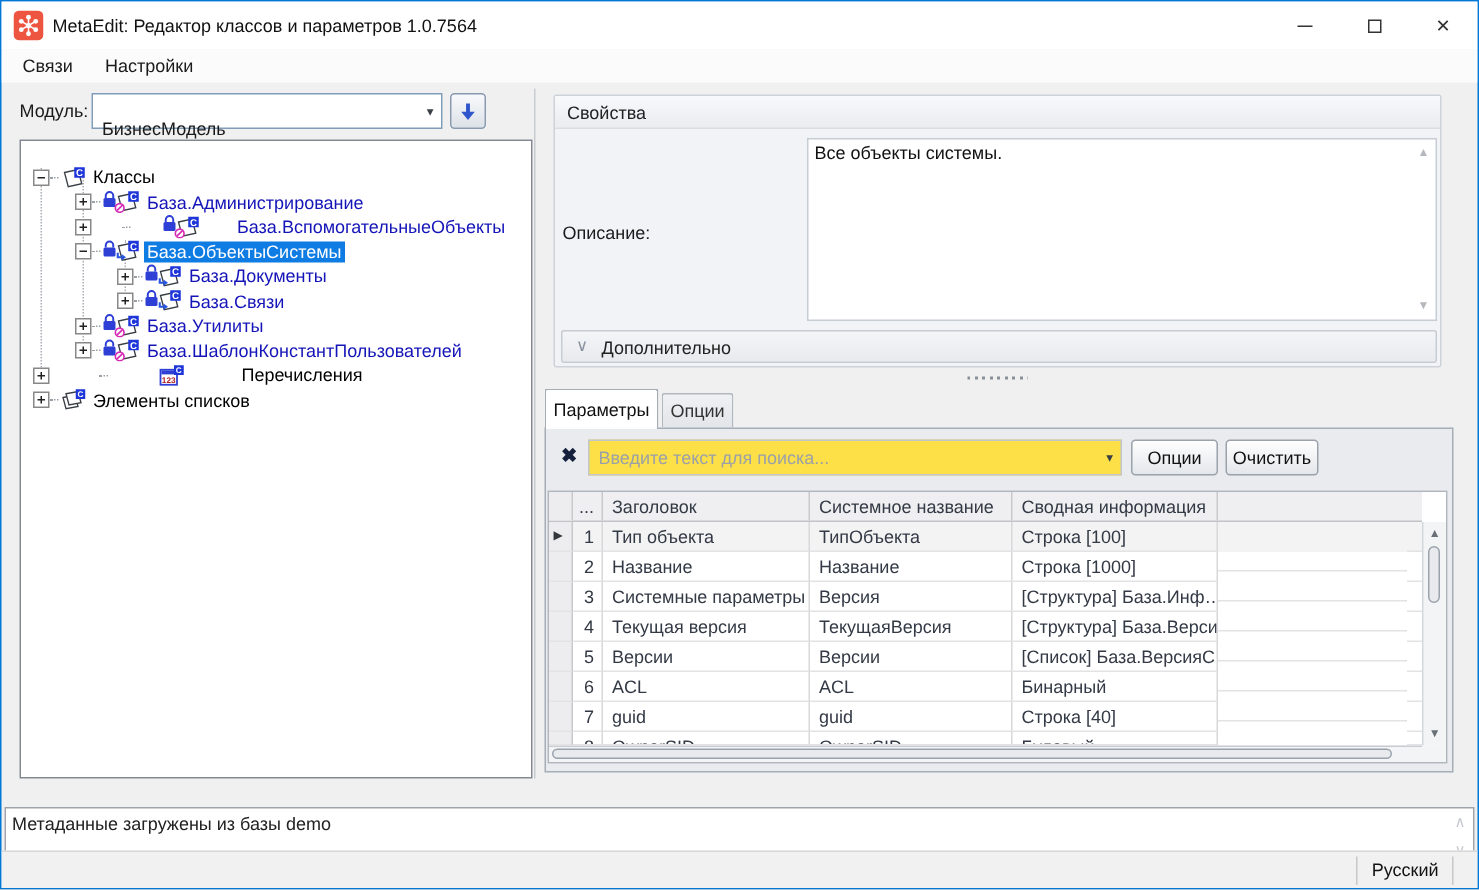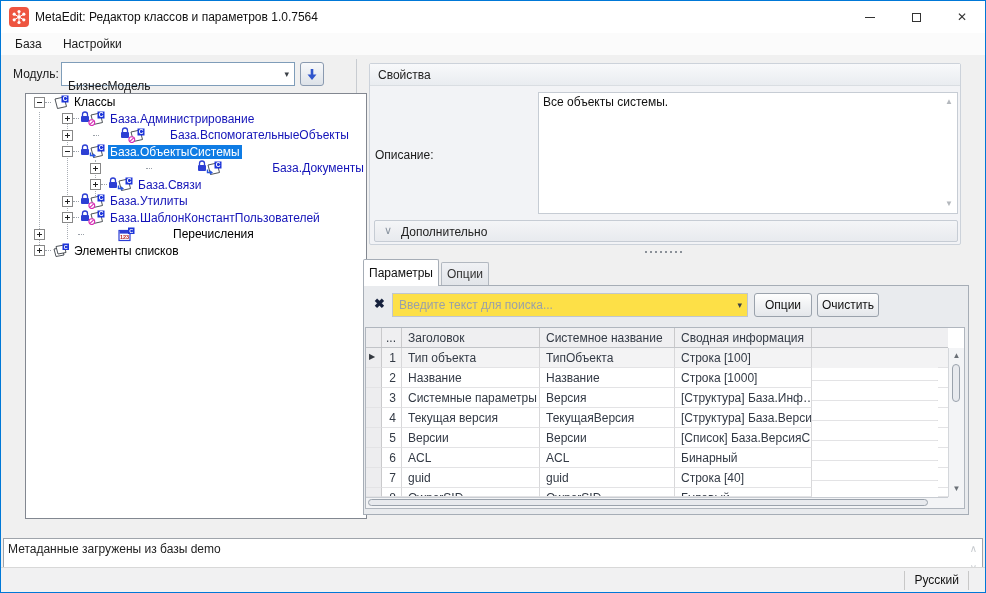--- a/index.html
+++ b/index.html
@@ -23,22 +23,22 @@
   .menu-item{display:inline-block;padding:4px 9px 3px 9px;color:#1a1a1a;}
   .menu-item:first-child{margin-left:5px;}
   
   .module-label{position:absolute;left:12px;top:66px;}
   .module-combo{position:absolute;left:60px;top:61px;width:234px;height:24px;background:#fff;border:1px solid #7f9db9;}
   .module-combo .val{position:absolute;left:6px;top:16px;white-space:nowrap;text-align:center;}
   .combo-arrow{position:absolute;right:5px;top:7px;font-size:9px;color:#3a3f46;line-height:1;}
   .module-btn{position:absolute;left:299px;top:61px;width:24px;height:24px;border:1px solid #8a9ab0;border-radius:3px;
     background:linear-gradient(#f8f9fb,#dde2e8);display:flex;align-items:center;justify-content:center;}
   .left-sep{position:absolute;left:355px;top:58px;width:1px;height:460px;background:#c8ccd1;}
-  .tree-box{position:absolute;left:24px;top:92px;width:342px;height:426px;background:#fff;border:1px solid #828790;
-    padding-top:0;overflow:hidden;}
+  .tree-box{position:absolute;left:12px;top:92px;width:342px;height:426px;background:#fff;border:1px solid #828790;
+    padding-top:16px;overflow:hidden;}
   .guide{position:absolute;border-left:1px dotted #a9aeb5;width:0;}
   #g1{left:13px;top:18px;height:143px;}
   #g2{left:41px;top:20px;height:125px;}
   #g3{left:69px;top:66px;height:46px;}
   .trow{display:flex;align-items:center;height:16.5px;position:relative;white-space:nowrap;}
   .exp{width:11px;height:11px;border:1px solid #888;background:#fff;position:relative;flex:none;}
   .exp::before{content:"";position:absolute;left:2px;top:4px;width:5px;height:1px;background:#222;}
   .exp-plus::after{content:"";position:absolute;left:4px;top:2px;width:1px;height:5px;background:#222;}
   .conn{width:6px;border-top:1px dotted #9aa0a8;flex:none;}
   .ticon{display:flex;align-items:center;margin:0 3px 0 1px;flex:none;}
@@ -152,21 +152,21 @@
       <div class="capbtn">
           <span class="glyph-max"></span>
         </div>
       <div class="capbtn">
           <span class="glyph-close">✕</span>
         </div>
     </div>
   </div>
 
   <div class="menubar">
-    <span class="menu-item">База</span>
+    <span class="menu-item">Связи</span>
     <span class="menu-item">Настройки</span>
   </div>
 
   <span class="module-label">Модуль:</span>
   <div class="module-combo">
     <span class="val">БизнесМодель</span>
     <span class="combo-arrow">▾</span>
   </div>
   <div class="module-btn">
     <svg width="12" height="13" viewBox="0 0 12 13">
@@ -240,21 +240,21 @@
             <svg width="17" height="15" viewBox="0 0 17 15">
               <polygon points="3,4 12,2 14.5,11.5 5.5,13.5" fill="#ffffff" stroke="#3a3f46" stroke-width="0.9"></polygon>
               <rect x="9.5" y="0.5" width="7" height="7" fill="#1d35d9"></rect>
               <text x="13" y="6.4" font-size="6.5" font-weight="bold" fill="#fff" text-anchor="middle" font-family="sans-serif">C</text>
               <path d="M2.5,8.5 v3 h2.5" fill="none" stroke="#2856e0" stroke-width="1.4"></path>
               <polygon points="5,9.3 5,13.7 8,11.5" fill="#2856e0"></polygon>
             </svg>
           </span>
           <span class="tlabel sel link">База.ОбъектыСистемы</span>
         </div>
-        <div class="trow" style="padding-left: 64px; justify-content: space-between;">
+        <div class="trow" style="padding-left: 64px;">
           <span class="exp exp-plus"></span>
           <span class="conn"></span>
           <span class="ticon">
             <svg width="10" height="13" viewBox="0 0 10 13" style="margin-right:-2px;margin-top:-3px">
               <path d="M2.5,5 V3.5 a2.5,2.5 0 0 1 5,0 V5" fill="none" stroke="#2d3fd4" stroke-width="1.3"></path>
               <rect x="1" y="5" width="8" height="6" rx="1" fill="#2d3fd4"></rect>
             </svg>
             <svg width="17" height="15" viewBox="0 0 17 15">
               <polygon points="3,4 12,2 14.5,11.5 5.5,13.5" fill="#ffffff" stroke="#3a3f46" stroke-width="0.9"></polygon>
               <rect x="9.5" y="0.5" width="7" height="7" fill="#1d35d9"></rect>

